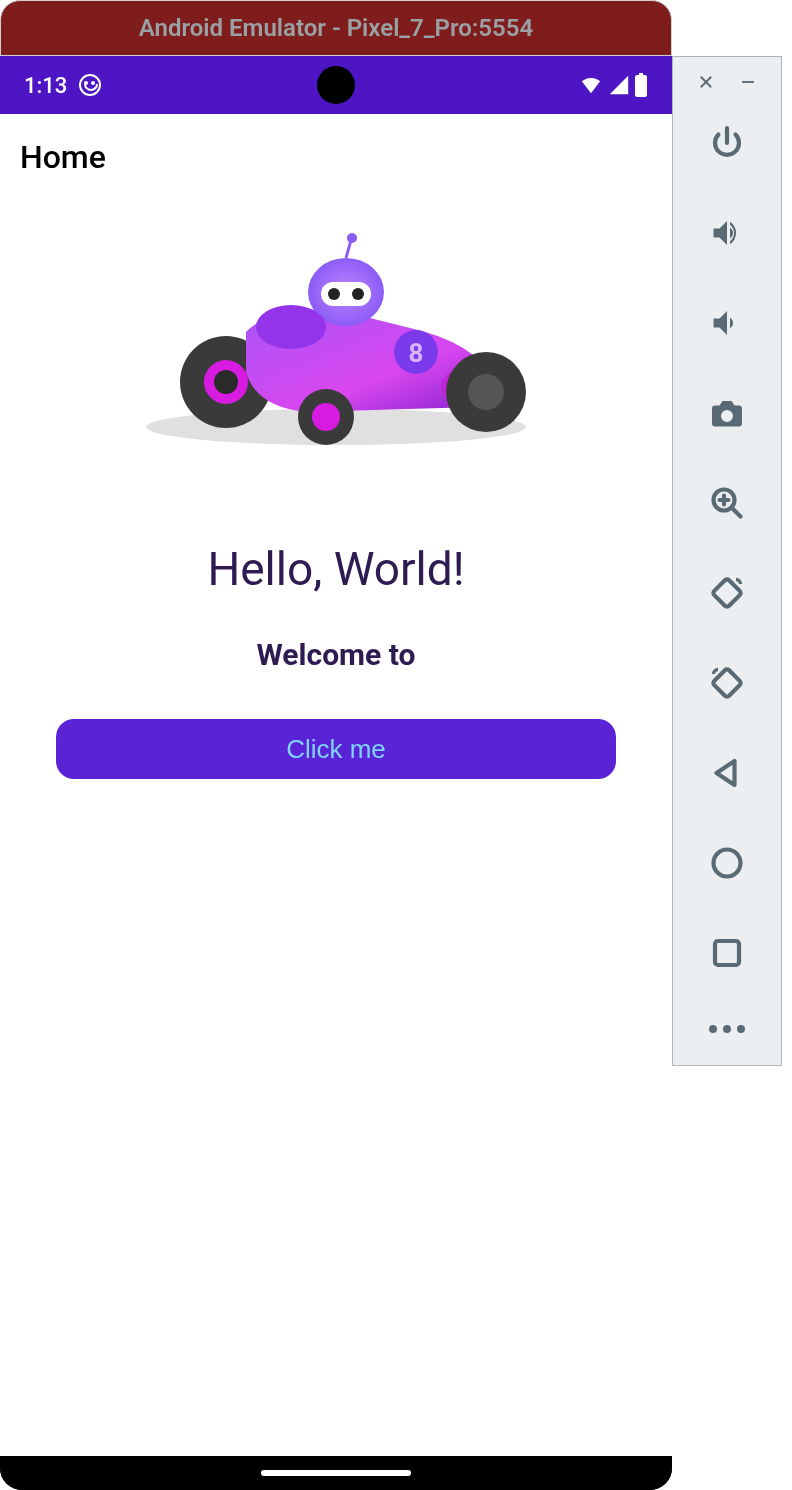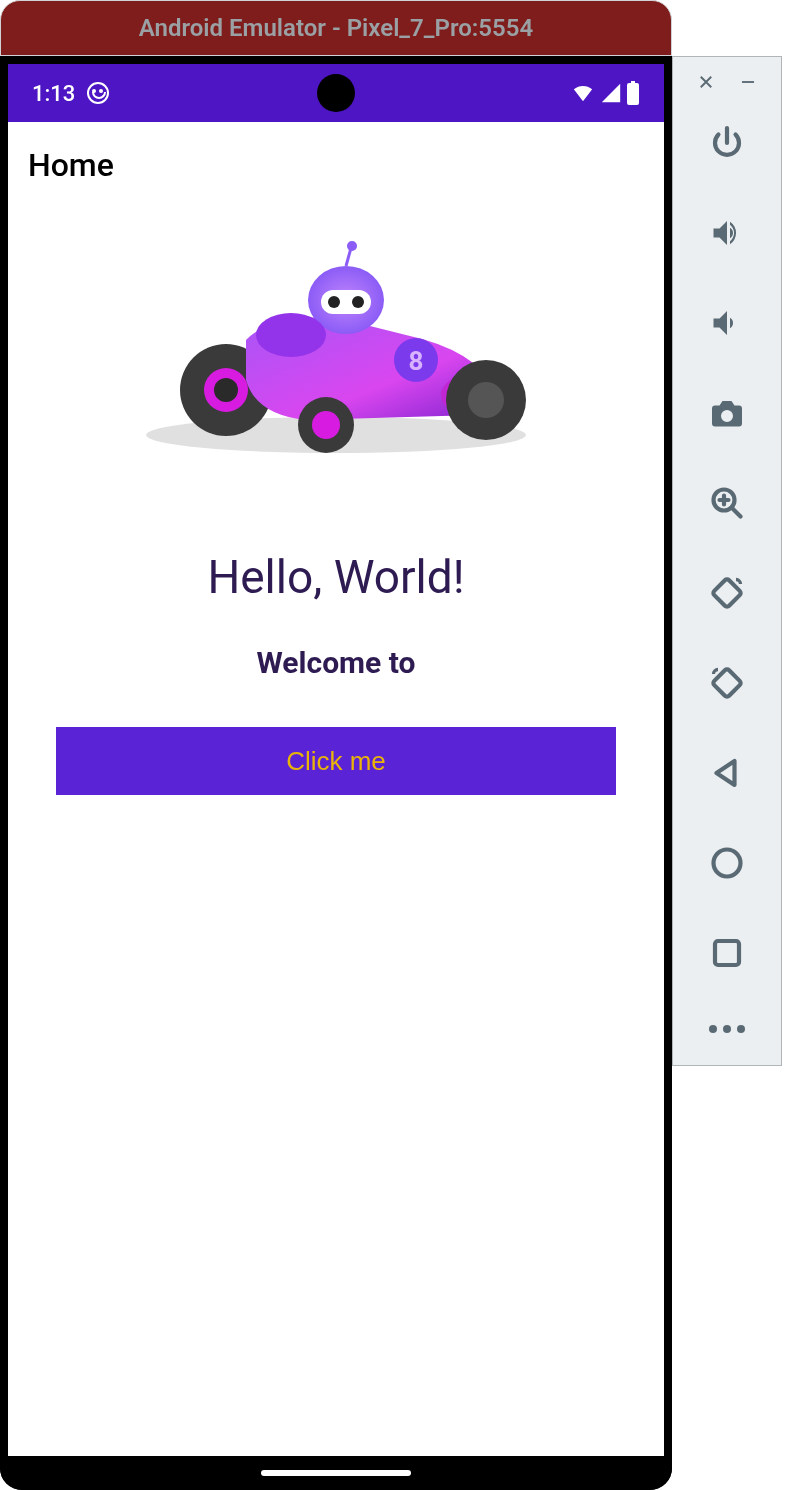--- a/index.html
+++ b/index.html
@@ -27,21 +27,21 @@
       border: 1px solid #d0d3d5;
     }
     .window-title {
       color: #9aa0a3;
       font-size: 24px;
       font-weight: 600;
     }
     .phone-frame {
       background: #000;
       border-radius: 0 0 22px 22px;
-      padding: 8px;
+      padding: 0;
       height: 1434px;
       position: relative;
       overflow: hidden;
     }
     .phone-screen {
       background: #fff;
       width: 100%;
       height: 1400px;
       border-radius: 0;
       overflow: hidden;
@@ -135,25 +135,25 @@
     .welcome-text {
       font-size: 30px;
       color: #2d1b52;
       margin-top: 36px;
       text-align: center;
       line-height: 1.5;
       font-weight: 700;
     }
     .click-button {
       background: #5a24d6;
-      color: #eab308;
+      color: #7dd3fc;
       border: none;
-      border-radius: 0;
+      border-radius: 18px;
       width: 560px;
-      height: 68px;
+      height: 60px;
       font-size: 26px;
       font-weight: 400;
       margin-top: 42px;
       cursor: pointer;
     }
     .nav-bar {
       position: absolute;
       bottom: 0;
       left: 0;
       right: 0;

